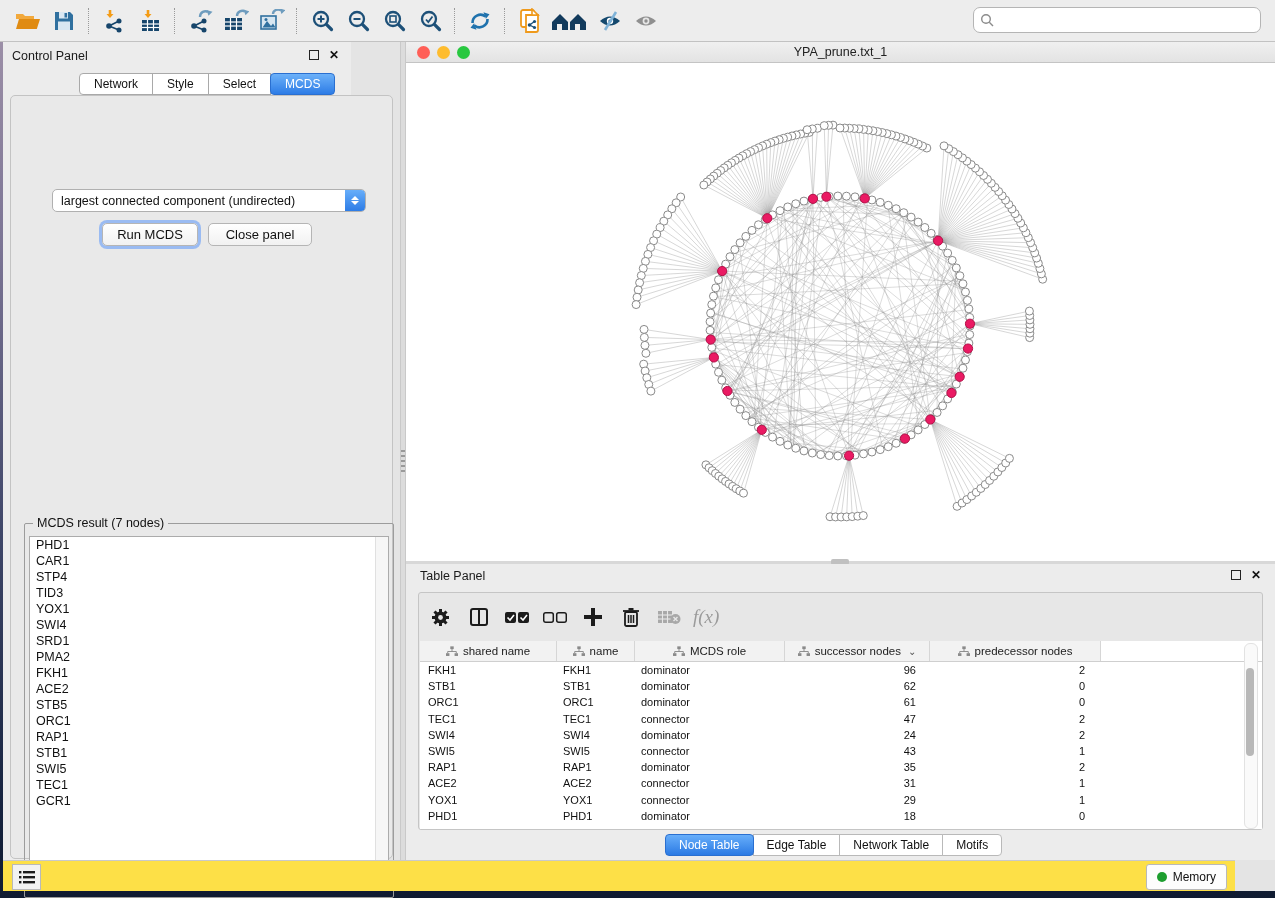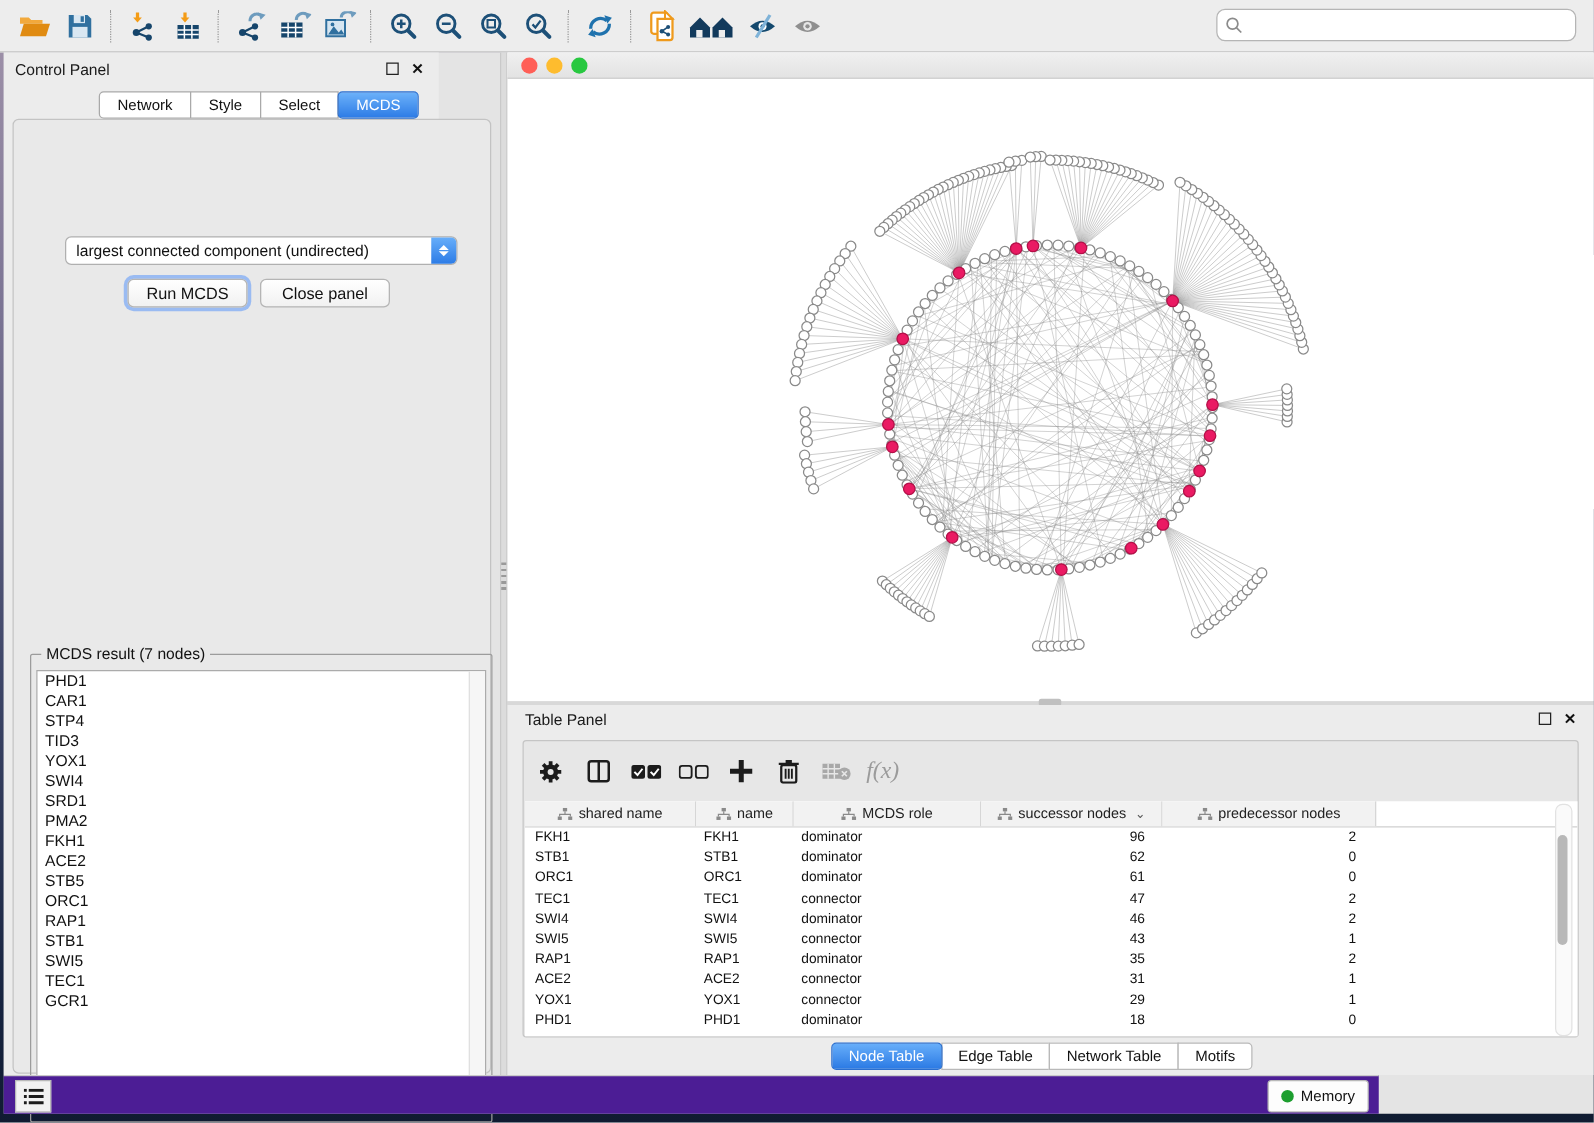--- a/index.html
+++ b/index.html
@@ -71,21 +71,21 @@
   .c3{width:145px;text-align:right;padding-right:14px;}
   .c4{width:171px;text-align:right;padding-right:16px;}
   .tscroll{position:absolute;right:4px;top:50px;width:12px;height:184px;background:#fafafa;border:1px solid #e2e2e2;border-radius:6px;}
   .tthumb{position:absolute;left:1px;top:24px;width:8px;height:88px;background:#b8b8b8;border-radius:4px;}
   .btabs{position:absolute;left:260px;top:270px;display:flex;}
   .btab{height:20px;line-height:20px;padding:0 13px;background:#fff;border:1px solid #b9b9b9;margin-left:-1px;font-size:12px;color:#111;}
   .btab.first{border-radius:4px 0 0 4px;}
   .btab.last{border-radius:0 4px 4px 0;}
   .btab.active{background:linear-gradient(180deg,#67aefa,#2b7ae4);border-color:#2a6fd0;color:#fff;border-radius:4px;position:relative;z-index:2;}
   
-  .statusbar{position:absolute;left:0;top:818px;width:1100px;height:31px;background:#4c1d95;border-top:1px solid #c9c9c9;box-sizing:border-box;}
+  .statusbar{position:absolute;left:0;top:818px;width:1232px;height:31px;background:#fde047;border-top:1px solid #c9c9c9;box-sizing:border-box;}
   .listbtn{position:absolute;left:9px;top:3px;width:27px;height:24px;background:#f2f2f2;border:1px solid #b9b9b9;display:flex;align-items:center;justify-content:center;}
   .membtn{position:absolute;right:8px;top:3px;height:24px;padding:0 10px;background:#fdfdfd;border:1px solid #b9b9b9;border-radius:3px;display:flex;align-items:center;gap:6px;font-size:12px;color:#111;}
   .memdot{width:10px;height:10px;border-radius:50%;background:#1d9e2f;}
 </style>
 </head>
 <body>
 
 <div class="screen">
 
   <div class="toolbar">
@@ -309,20 +309,21 @@
     <div class="vdivider"></div>
     <div class="vhandle"></div>
 
     <div class="netpanel">
       <div class="nettitle">
         <div class="lights">
           <span class="light" style="background:#ff5f57"></span>
           <span class="light" style="background:#febc2e"></span>
           <span class="light" style="background:#28c840"></span>
         </div>
+        <div class="nettitletext">YPA_prune.txt_1</div>
       </div>
       <svg class="netcanvas" viewBox="0 0 869 498">
           <line x1="406.9714801936913" y1="135.84081190460526" x2="562.6340085944677" y2="281.79605897305106" stroke="#8c8c8c" stroke-width="0.8" stroke-opacity="0.38"></line>
           <line x1="305.1783624100409" y1="280.4638394587568" x2="326.24058721529576" y2="190.28199015171194" stroke="#8c8c8c" stroke-width="0.8" stroke-opacity="0.38"></line>
           <line x1="532.1122454289604" y1="177.71232623123407" x2="311.2289957241648" y2="305.7467017336175" stroke="#8c8c8c" stroke-width="0.8" stroke-opacity="0.38"></line>
           <line x1="427.6187050624034" y1="133.15671340065592" x2="506.4288584248909" y2="155.04602616268772" stroke="#8c8c8c" stroke-width="0.8" stroke-opacity="0.38"></line>
           <line x1="304.86805049906275" y1="277.99798713452554" x2="476.38947137967574" y2="140.105196545372" stroke="#8c8c8c" stroke-width="0.8" stroke-opacity="0.38"></line>
           <line x1="532.1122454289604" y1="177.71232623123407" x2="307.08457889106995" y2="291.15094820326567" stroke="#8c8c8c" stroke-width="0.8" stroke-opacity="0.38"></line>
           <line x1="321.416697508023" y1="328" x2="436.01451432710763" y2="133.01560966013696" stroke="#8c8c8c" stroke-width="0.8" stroke-opacity="0.38"></line>
           <line x1="481.2543349695238" y1="141.89249475532893" x2="514.5416077206314" y2="160.95564971162815" stroke="#8c8c8c" stroke-width="0.8" stroke-opacity="0.38"></line>
@@ -1083,21 +1084,21 @@
                 <div class="tcell c0">TEC1</div>
                 <div class="tcell c1">TEC1</div>
                 <div class="tcell c2">connector</div>
                 <div class="tcell c3">47</div>
                 <div class="tcell c4">2</div>
               </div>
               <div class="trow">
                 <div class="tcell c0">SWI4</div>
                 <div class="tcell c1">SWI4</div>
                 <div class="tcell c2">dominator</div>
-                <div class="tcell c3">46</div>
+                <div class="tcell c3">24</div>
                 <div class="tcell c4">2</div>
               </div>
               <div class="trow">
                 <div class="tcell c0">SWI5</div>
                 <div class="tcell c1">SWI5</div>
                 <div class="tcell c2">connector</div>
                 <div class="tcell c3">43</div>
                 <div class="tcell c4">1</div>
               </div>
               <div class="trow">

